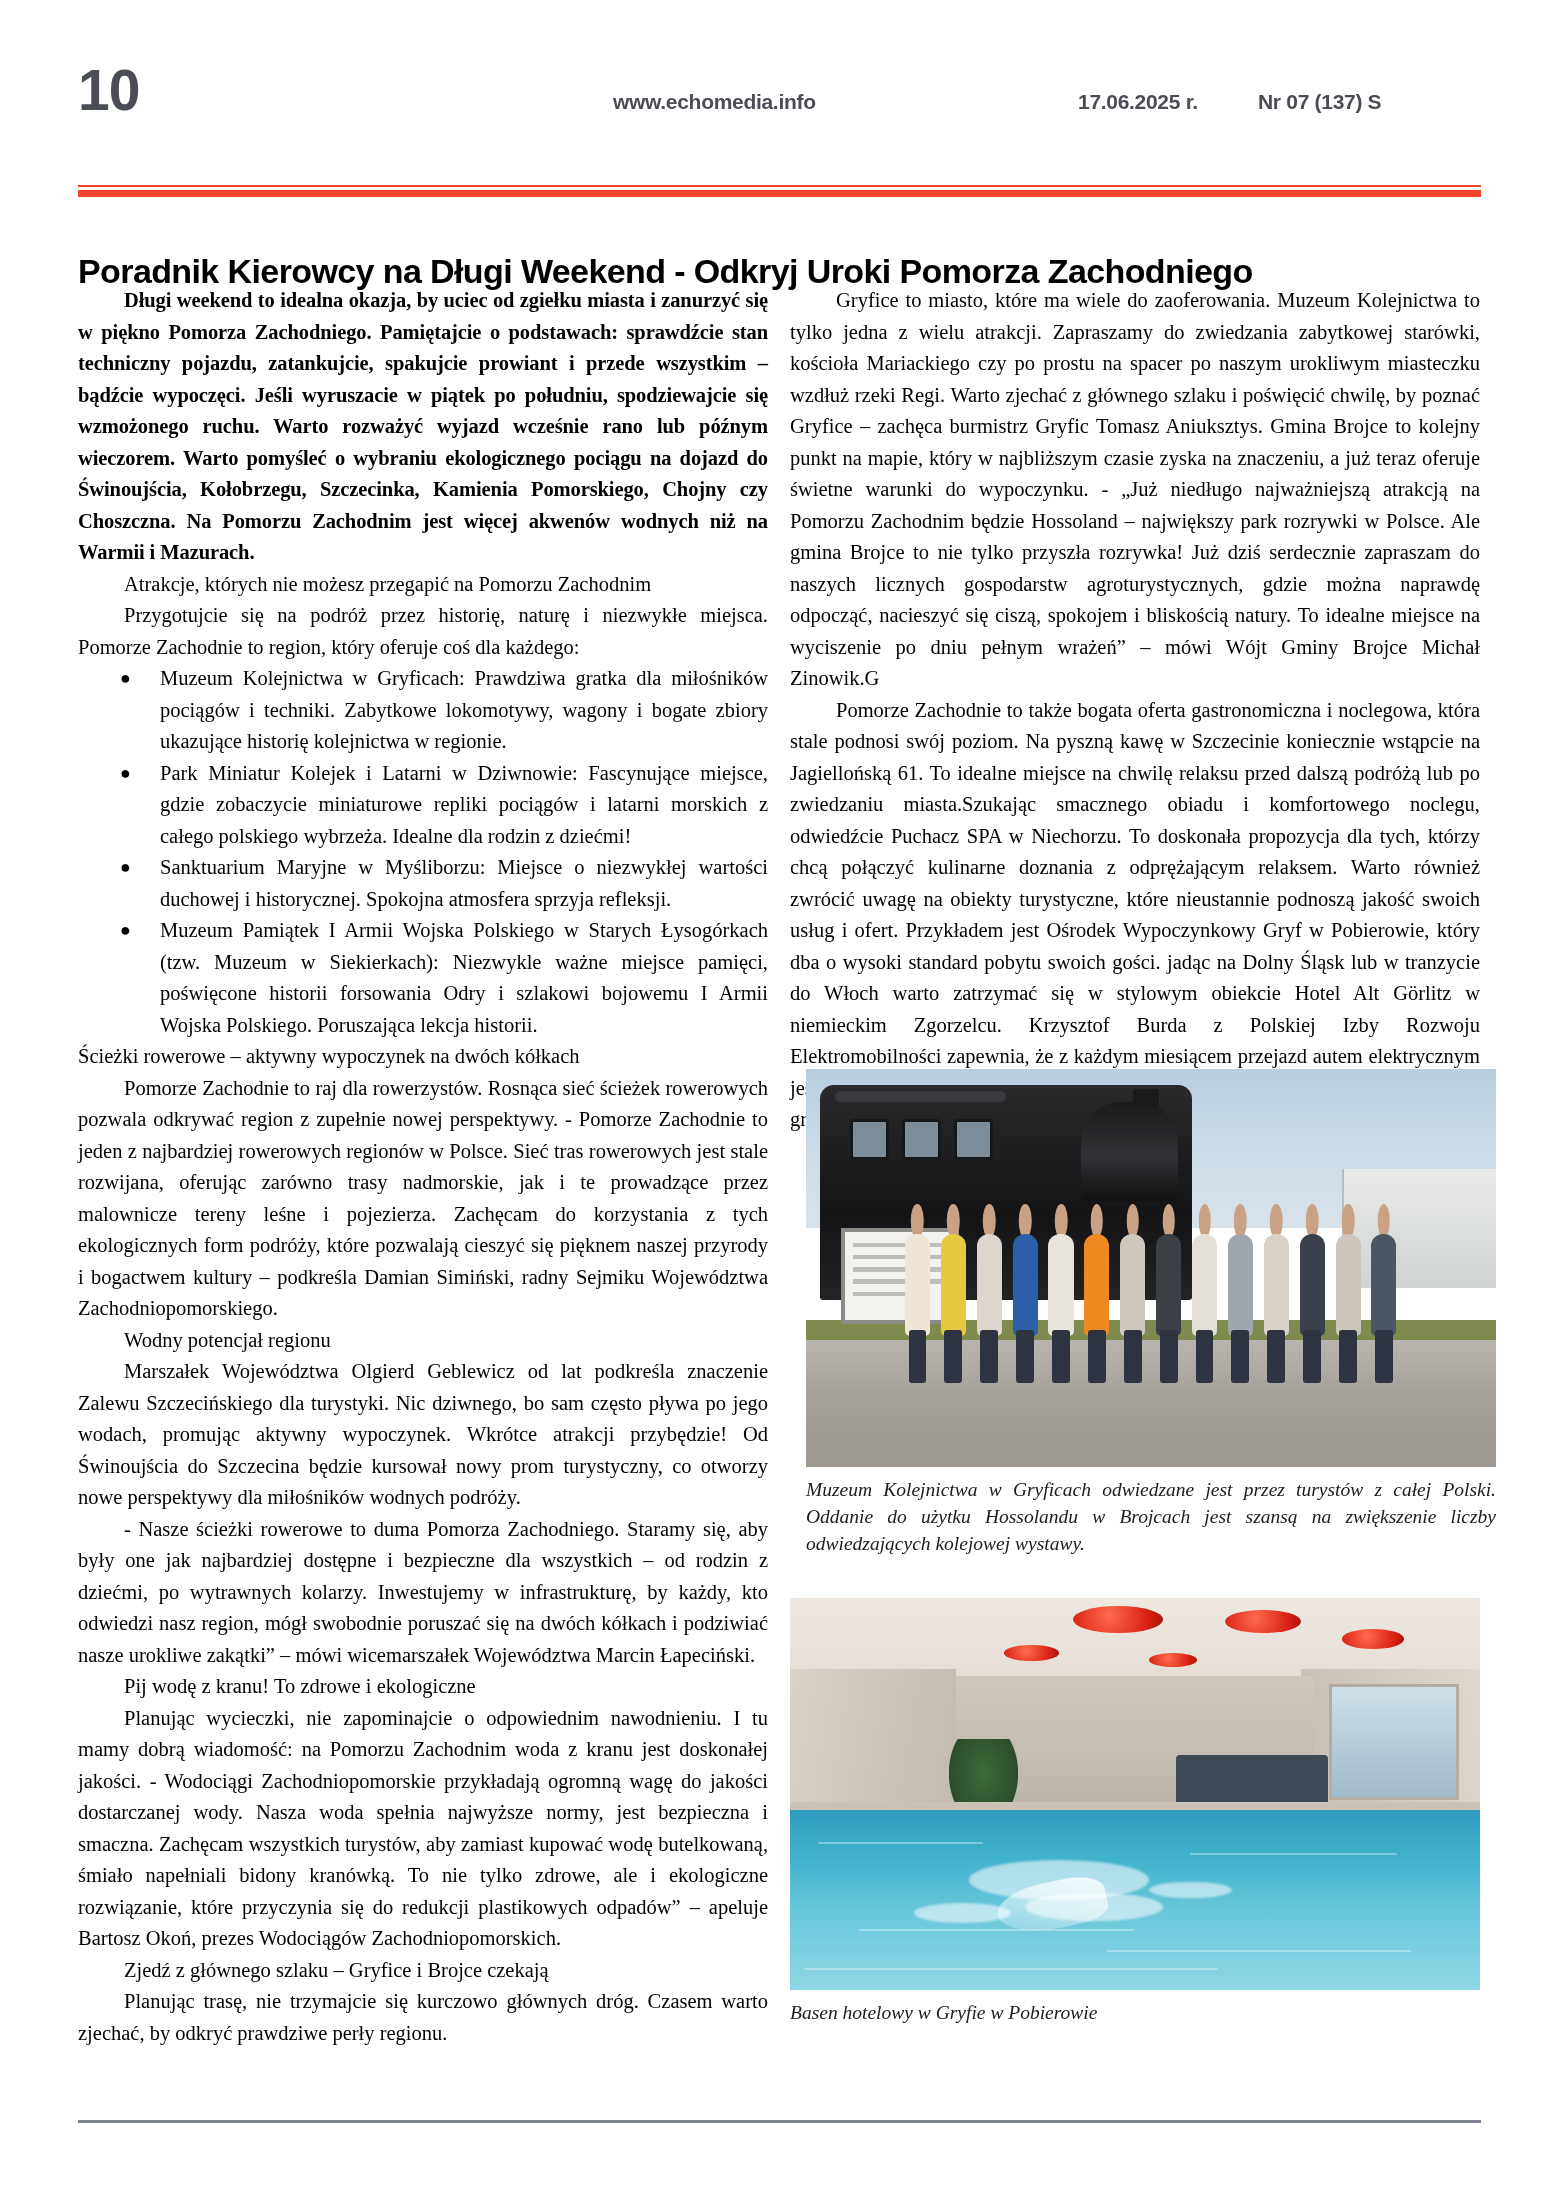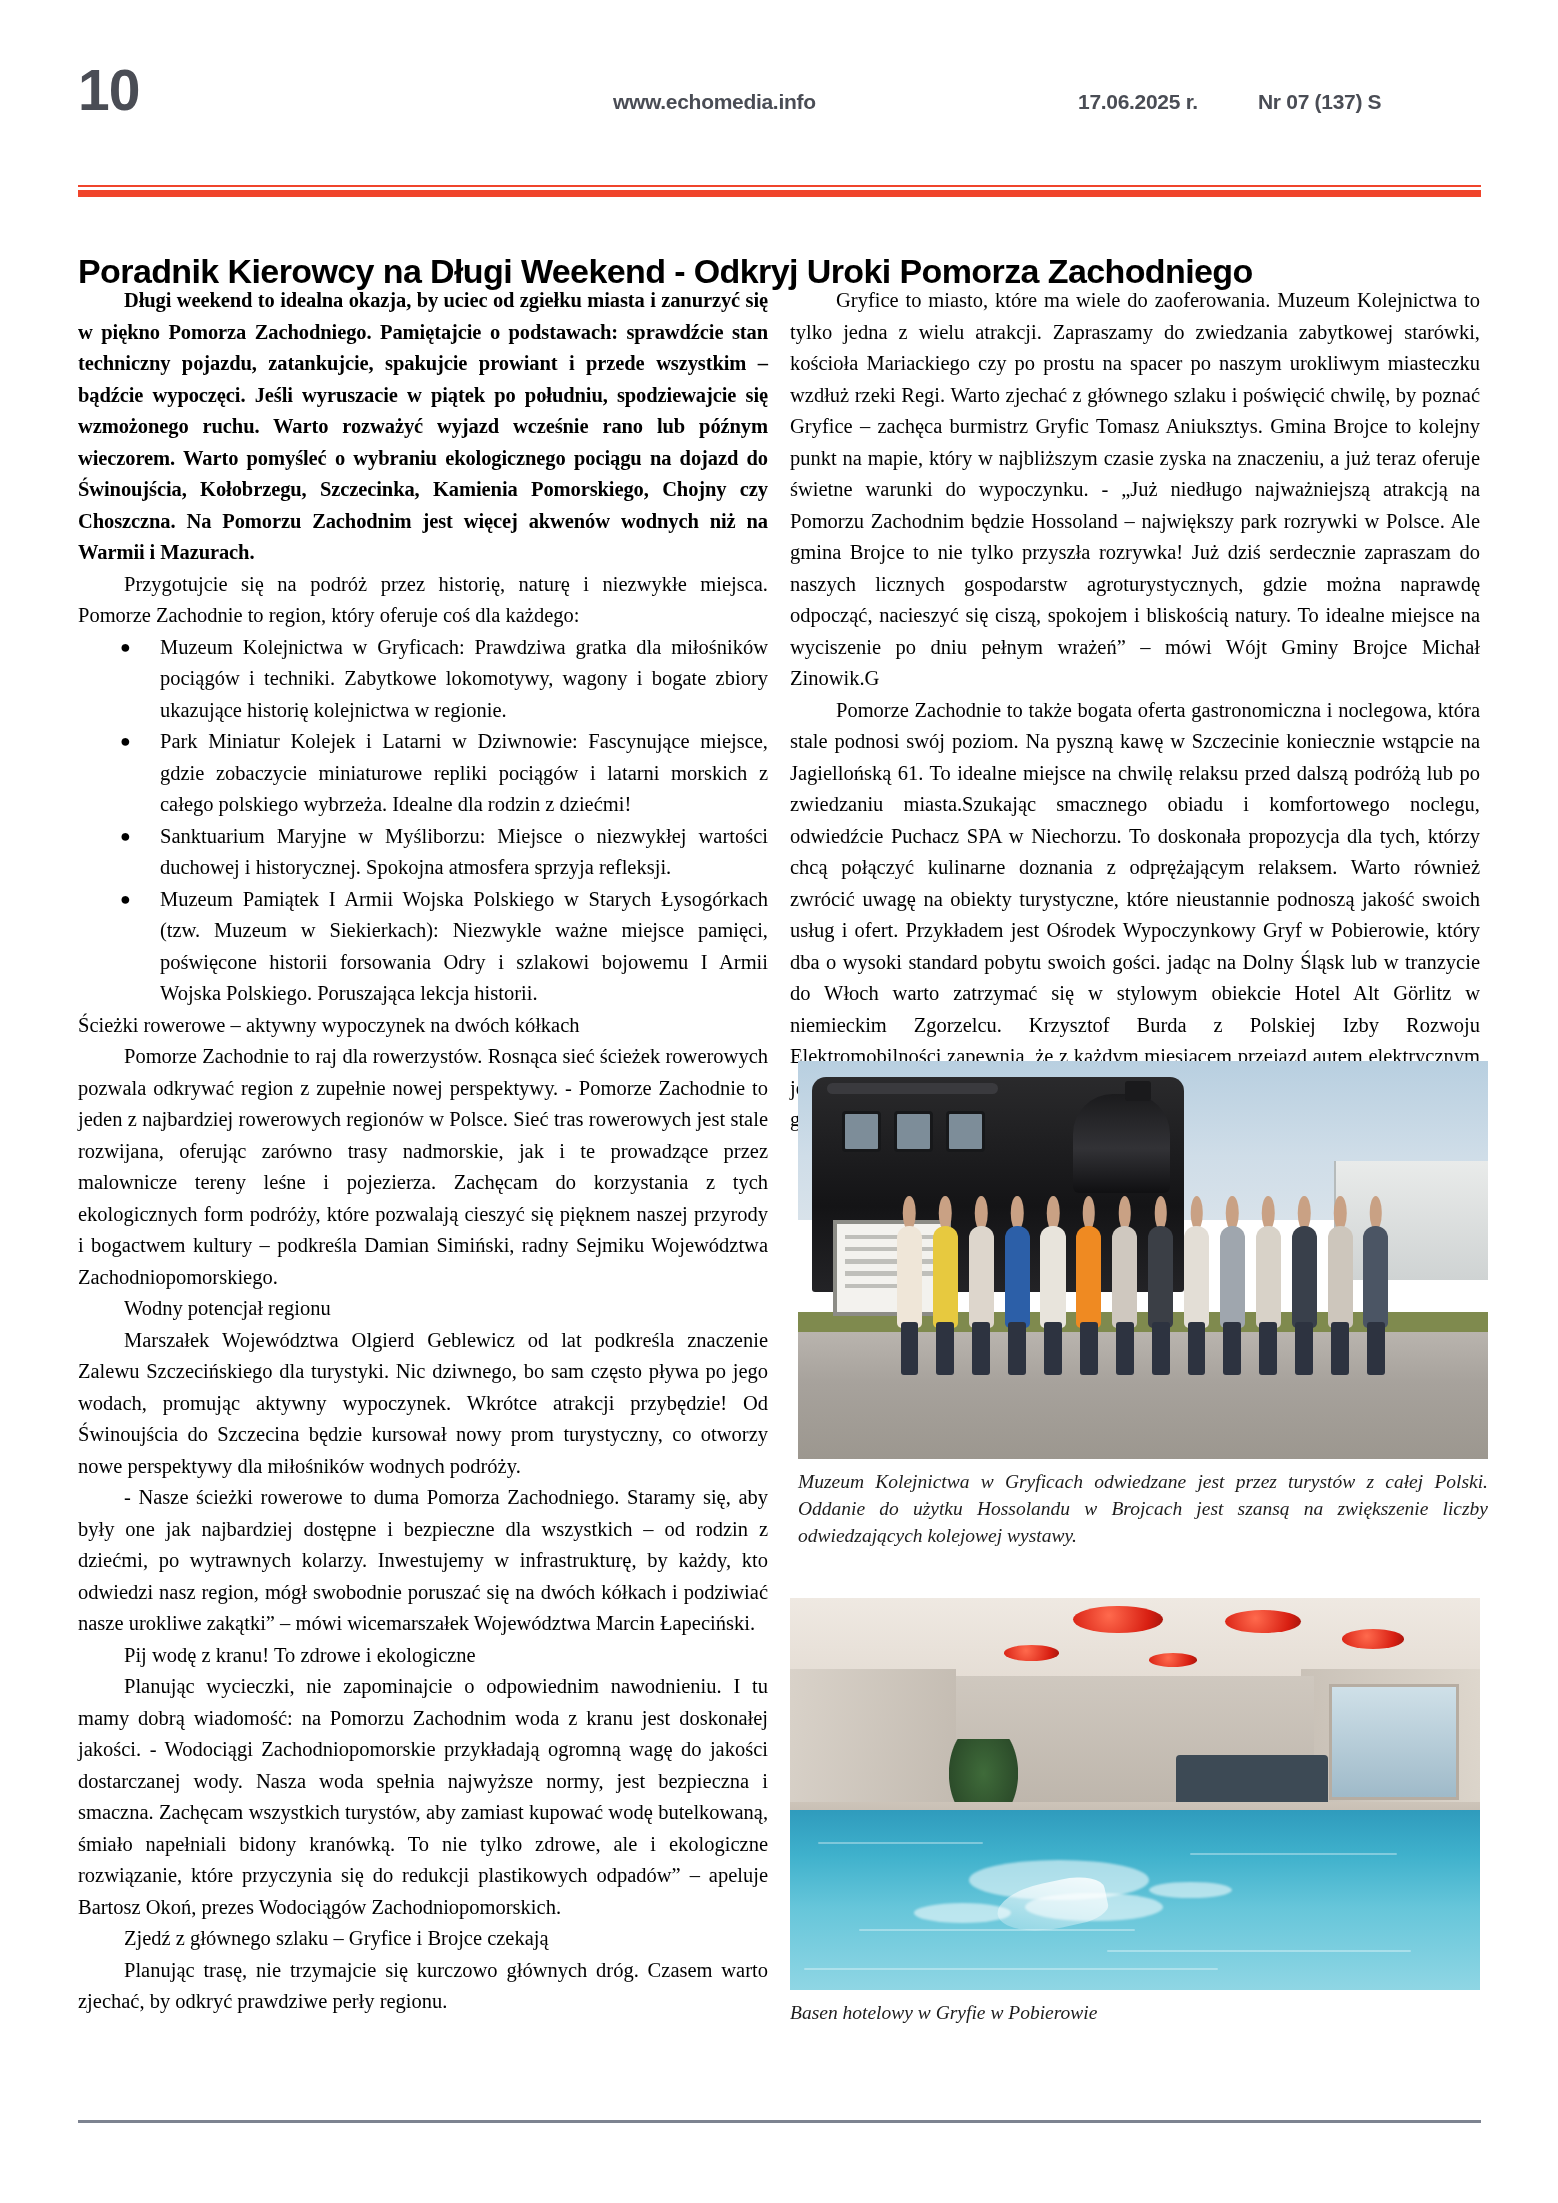--- a/index.html
+++ b/index.html
@@ -329,20 +329,21 @@
   <div class="rule-top">
     <div class="rule-thin"></div>
     <div class="rule-gap"></div>
     <div class="rule-thick"></div>
   </div>
 
   <h1 class="headline">Poradnik Kierowcy na Długi Weekend - Odkryj Uroki Pomorza Zachodniego</h1>
 
   <div class="col col-left">
     <p class="lead">Długi weekend to idealna okazja, by uciec od zgiełku miasta i zanurzyć się w piękno Pomorza Zachodniego. Pamiętajcie o podstawach: sprawdźcie stan techniczny pojazdu, zatankujcie, spakujcie prowiant i przede wszystkim – bądźcie wypoczęci. Jeśli wyruszacie w piątek po południu, spodziewajcie się wzmożonego ruchu. Warto rozważyć wyjazd wcześnie rano lub późnym wieczorem. Warto pomyśleć o wybraniu ekologicznego pociągu na dojazd do Świnoujścia, Kołobrzegu, Szczecinka, Kamienia Pomorskiego, Chojny czy Choszczna. Na Pomorzu Zachodnim jest więcej akwenów wodnych niż na Warmii i Mazurach.</p>
+    <p>Atrakcje, których nie możesz przegapić na Pomorzu Zachodnim</p>
     <p>Przygotujcie się na podróż przez historię, naturę i niezwykłe miejsca. Pomorze Zachodnie to region, który oferuje coś dla każdego:</p>
 
     <ul class="attractions">
       <li><span class="bullet">●</span><span>Muzeum Kolejnictwa w Gryficach: Prawdziwa gratka dla miłośników pociągów i techniki. Zabytkowe lokomotywy, wagony i bogate zbiory ukazujące historię kolejnictwa w regionie.</span></li>
       <li><span class="bullet">●</span><span>Park Miniatur Kolejek i Latarni w Dziwnowie: Fascynujące miejsce, gdzie zobaczycie miniaturowe repliki pociągów i latarni morskich z całego polskiego wybrzeża. Idealne dla rodzin z dziećmi!</span></li>
       <li><span class="bullet">●</span><span>Sanktuarium Maryjne w Myśliborzu: Miejsce o niezwykłej wartości duchowej i historycznej. Spokojna atmosfera sprzyja refleksji.</span></li>
       <li><span class="bullet">●</span><span>Muzeum Pamiątek I Armii Wojska Polskiego w Starych Łysogórkach (tzw. Muzeum w Siekierkach): Niezwykle ważne miejsce pamięci, poświęcone historii forsowania Odry i szlakowi bojowemu I Armii Wojska Polskiego. Poruszająca lekcja historii.</span></li>
     </ul>
 
     <p class="noindent">Ścieżki rowerowe – aktywny wypoczynek na dwóch kółkach</p>
@@ -354,21 +355,21 @@
     <p>Planując wycieczki, nie zapominajcie o odpowiednim nawodnieniu. I tu mamy dobrą wiadomość: na Pomorzu Zachodnim woda z kranu jest doskonałej jakości. - Wodociągi Zachodniopomorskie przykładają ogromną wagę do jakości dostarczanej wody. Nasza woda spełnia najwyższe normy, jest bezpieczna i smaczna. Zachęcam wszystkich turystów, aby zamiast kupować wodę butelkowaną, śmiało napełniali bidony kranówką. To nie tylko zdrowe, ale i ekologiczne rozwiązanie, które przyczynia się do redukcji plastikowych odpadów” – apeluje Bartosz Okoń, prezes Wodociągów Zachodniopomorskich.</p>
     <p>Zjedź z głównego szlaku – Gryfice i Brojce czekają</p>
     <p>Planując trasę, nie trzymajcie się kurczowo głównych dróg. Czasem warto zjechać, by odkryć prawdziwe perły regionu.</p>
   </div>
 
   <div class="col col-right">
     <p>Gryfice to miasto, które ma wiele do zaoferowania. Muzeum Kolejnictwa to tylko jedna z wielu atrakcji. Zapraszamy do zwiedzania zabytkowej starówki, kościoła Mariackiego czy po prostu na spacer po naszym urokliwym miasteczku wzdłuż rzeki Regi. Warto zjechać z głównego szlaku i poświęcić chwilę, by poznać Gryfice – zachęca burmistrz Gryfic Tomasz Aniuksztys. Gmina Brojce to kolejny punkt na mapie, który w najbliższym czasie zyska na znaczeniu, a już teraz oferuje świetne warunki do wypoczynku. - „Już niedługo najważniejszą atrakcją na Pomorzu Zachodnim będzie Hossoland – największy park rozrywki w Polsce. Ale gmina Brojce to nie tylko przyszła rozrywka! Już dziś serdecznie zapraszam do naszych licznych gospodarstw agroturystycznych, gdzie można naprawdę odpocząć, nacieszyć się ciszą, spokojem i bliskością natury. To idealne miejsce na wyciszenie po dniu pełnym wrażeń” – mówi Wójt Gminy Brojce Michał Zinowik.G</p>
     <p>Pomorze Zachodnie to także bogata oferta gastronomiczna i noclegowa, która stale podnosi swój poziom. Na pyszną kawę w Szczecinie koniecznie wstąpcie na Jagiellońską 61. To idealne miejsce na chwilę relaksu przed dalszą podróżą lub po zwiedzaniu miasta.Szukając smacznego obiadu i komfortowego noclegu, odwiedźcie Puchacz SPA w Niechorzu. To doskonała propozycja dla tych, którzy chcą połączyć kulinarne doznania z odprężającym relaksem. Warto również zwrócić uwagę na obiekty turystyczne, które nieustannie podnoszą jakość swoich usług i ofert. Przykładem jest Ośrodek Wypoczynkowy Gryf w Pobierowie, który dba o wysoki standard pobytu swoich gości. jadąc na Dolny Śląsk lub w tranzycie do Włoch warto zatrzymać się w stylowym obiekcie Hotel Alt Görlitz w niemieckim Zgorzelcu.  Krzysztof Burda z Polskiej Izby Rozwoju Elektromobilności zapewnia, że z każdym miesiącem przejazd autem elektrycznym jest łatwiejszy. Czas na ładowanie samochodu można przeznaczyć na odpoczynek, grę w pilkę z dziećmi w czasi rodzinnych wyjazdów.</p>
   </div>
 
-  <figure class="figure fig1" style="margin:8px;">
+  <figure class="figure fig1" style="margin:16px;">
     <div class="photo photo1">
       <div class="p1-sky"></div>
       <div class="p1-bld"></div>
 
       <div class="p1-loco">
         <div class="p1-loco-roof"></div>
         <div class="p1-win" style="left:8%;top:16%;width:9%;height:16%;"></div>
         <div class="p1-win" style="left:22%;top:16%;width:9%;height:16%;"></div>
         <div class="p1-win" style="left:36%;top:16%;width:9%;height:16%;"></div>
         <div class="p1-boiler"></div>

